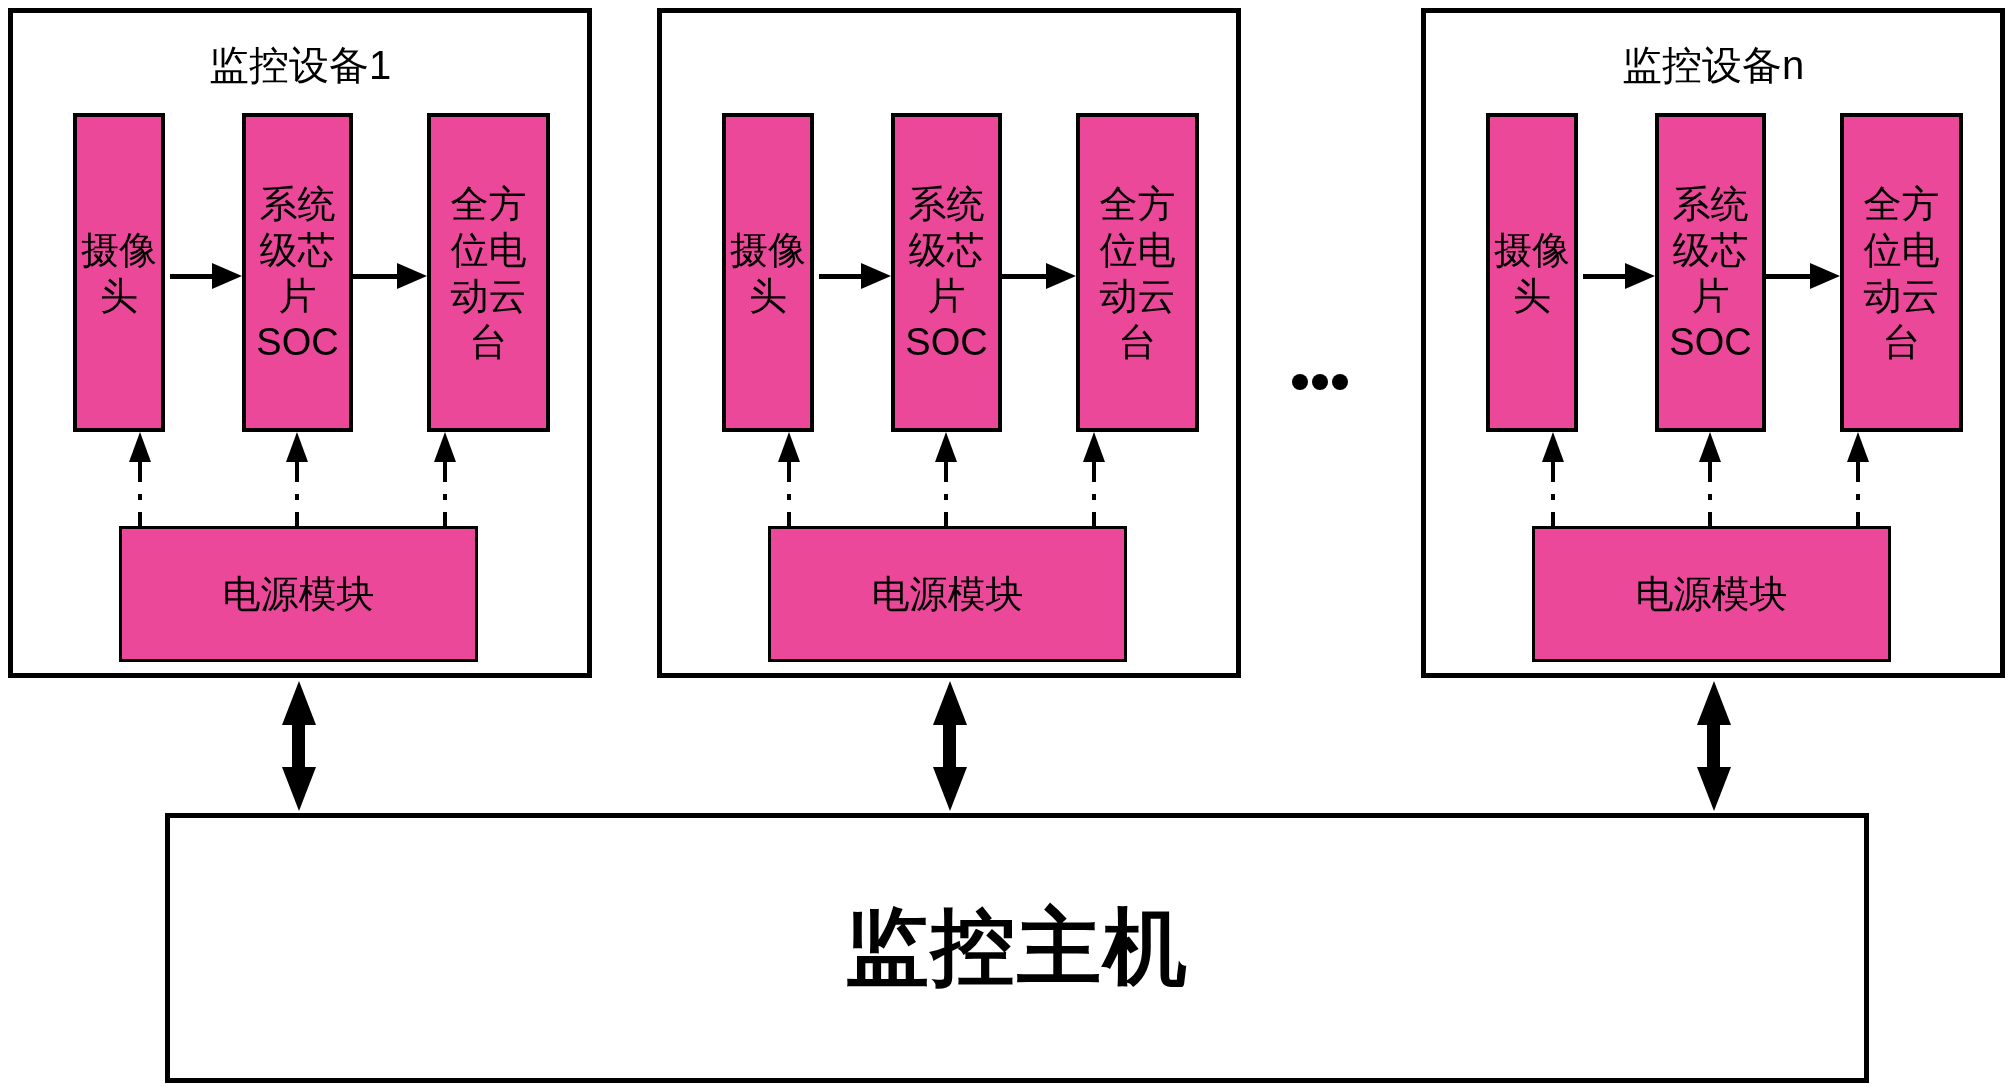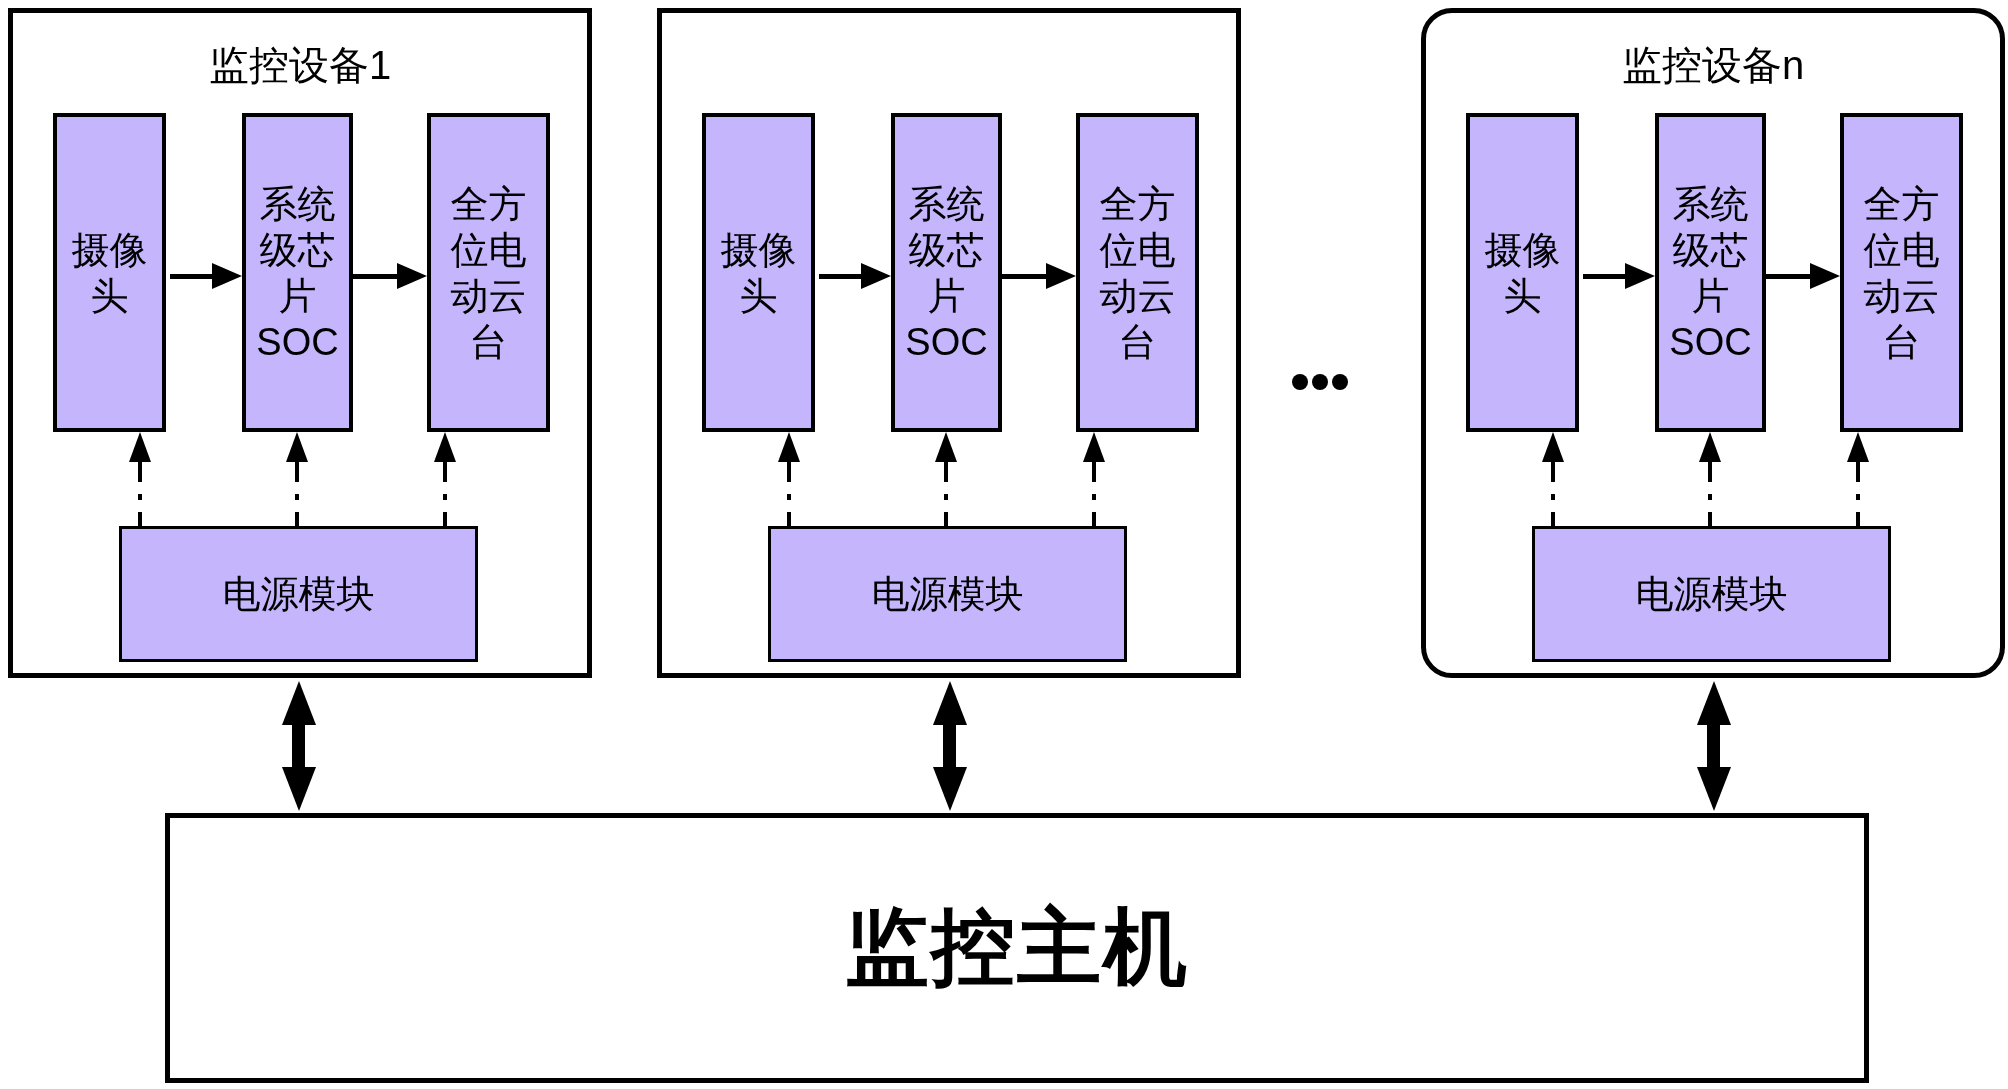--- a/index.html
+++ b/index.html
@@ -22,21 +22,21 @@
     position: absolute;
     top: 8px;
     width: 584px;
     height: 670px;
     border: 5px solid #000;
     box-sizing: border-box;
     background: #fff;
   }
   .device.d1 { left: 8px; }
   .device.d2 { left: 657px; }
-  .device.d3 { left: 1421px; border-radius: 31px; }
+  .device.d3 { left: 1421px; }
 
   .device-title {
     position: absolute;
     left: 0;
     top: 28px;
     width: 100%;
     text-align: center;
     font-size: 40px;
     line-height: 48px;
     white-space: pre-line;
@@ -47,23 +47,23 @@
     position: absolute;
     border: 4px solid #000;
     box-sizing: border-box;
     display: flex;
     align-items: center;
     justify-content: center;
     text-align: center;
     font-size: 38px;
     line-height: 46px;
     white-space: pre-line;
-    background: #c4b5fd;
-  }
-  .box.camera { left: 40px;  top: 100px; width: 113px; height: 319px; }
+    background: #ec4899;
+  }
+  .box.camera { left: 60px;  top: 100px; width: 92px; height: 319px; }
   .box.soc    { left: 229px; top: 100px; width: 111px; height: 319px; }
   .box.gimbal { left: 414px; top: 100px; width: 123px; height: 319px; }
   .box.power  {
     left: 106px; top: 513px; width: 359px; height: 136px;
     border-width: 3px;
   }
 
   
   .harrow { position: absolute; }
   .h-shaft {

